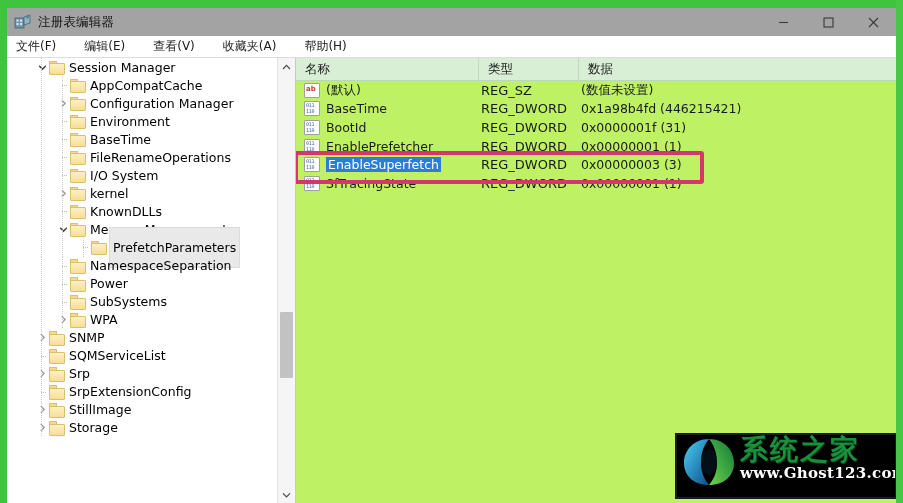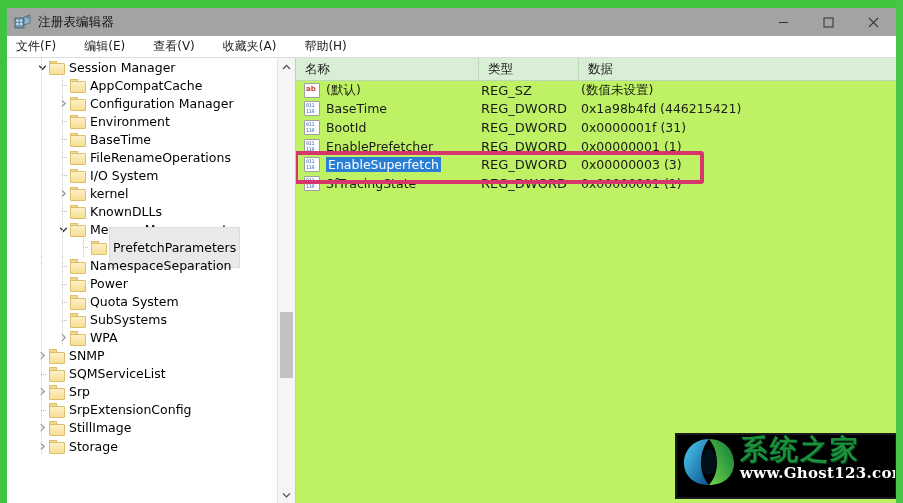--- a/index.html
+++ b/index.html
@@ -323,31 +323,20 @@
             </div>
             <div class="trow">
               <div style="width: 49px; flex: 0 0 auto;"></div>
               <div class="guide" style="left: 34px;"></div>
               <div class="guide" style="left: 55px;"></div>
               <div class="dash"></div>
               <div class="folder">
                 <div class="tab"></div>
                 <div class="bdy"></div>
               </div>
-              <div class="tlabel">Quota System</div>
-            </div>
-            <div class="trow">
-              <div style="width: 49px; flex: 0 0 auto;"></div>
-              <div class="guide" style="left: 34px;"></div>
-              <div class="guide" style="left: 55px;"></div>
-              <div class="dash"></div>
-              <div class="folder">
-                <div class="tab"></div>
-                <div class="bdy"></div>
-              </div>
               <div class="tlabel">SubSystems</div>
             </div>
             <div class="trow">
               <div style="width: 49px; flex: 0 0 auto;"></div>
               <div class="guide" style="left: 34px;"></div>
               <div class="guide" style="left: 55px;"></div>
               <div class="chev">
                 <svg width="9" height="9" viewBox="0 0 9 9">
                   <path d="M2.8 1.2 L6.2 4.5 L2.8 7.8" fill="none" stroke="#9a9a9a" stroke-width="1.3"></path>
                 </svg>

